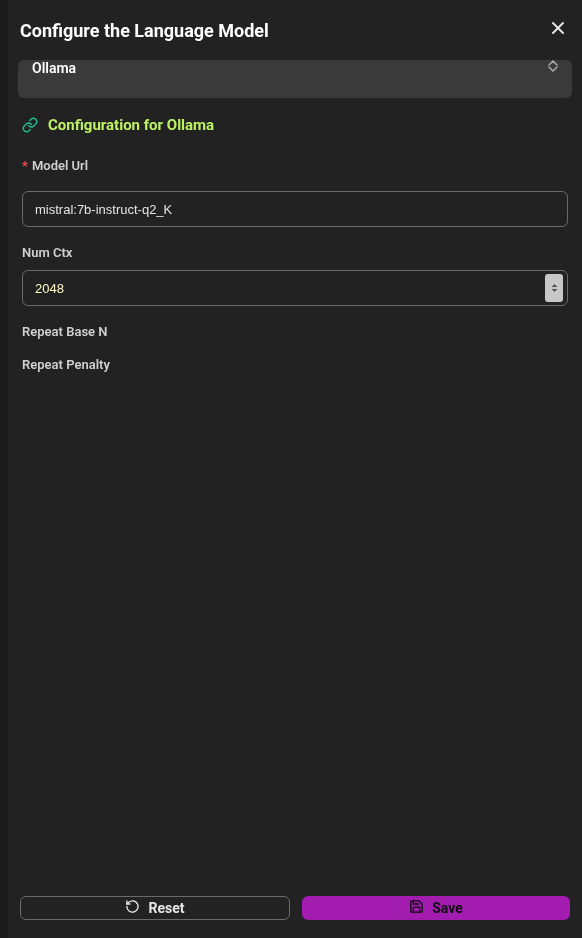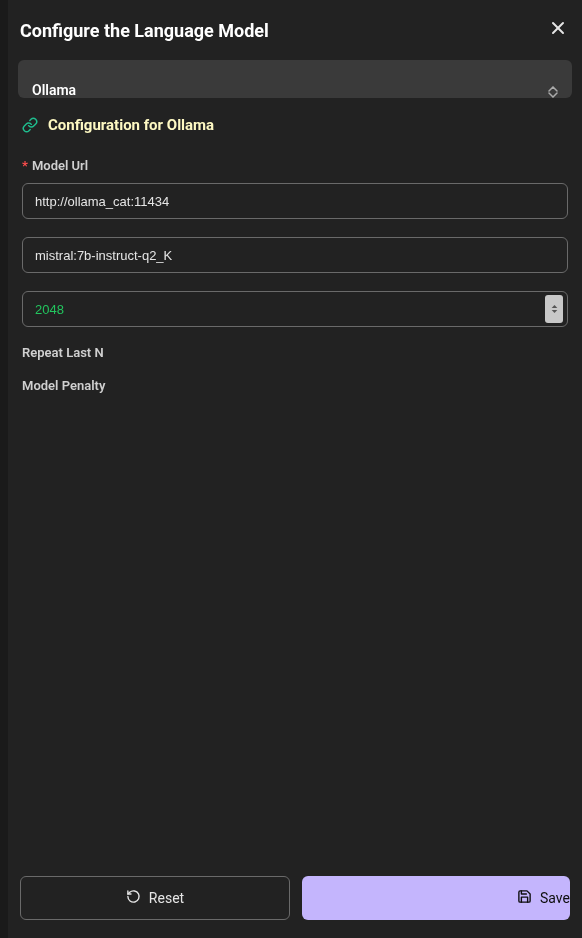--- a/index.html
+++ b/index.html
@@ -57,21 +57,21 @@
     }
     .close-btn svg {
       width: 16px;
       height: 16px;
     }
     .dropdown {
       background: #3a3a3a;
       border-radius: 6px;
       height: 38px;
       display: flex;
-      align-items: flex-end;
+      align-items: flex-start;
       justify-content: space-between;
       padding: 0 14px;
       cursor: pointer;
       margin-bottom: 18px;
     }
     .dropdown-label {
       font-size: 14px;
       font-weight: 600;
       color: #ffffff;
     }
@@ -93,21 +93,21 @@
       display: flex;
       align-items: center;
     }
     .link-icon svg {
       width: 16px;
       height: 16px;
     }
     .section-title {
       font-size: 15px;
       font-weight: 700;
-      color: #fef9c3;
+      color: #bef264;
     }
     .form-area {
       flex: 1;
       overflow-y: auto;
       padding: 0 4px;
     }
     .field {
       margin-bottom: 18px;
     }
     .field-label {
@@ -139,21 +139,21 @@
       align-items: center;
       padding: 0;
     }
     .num-input {
       flex: 1;
       background: transparent;
       border: none;
       outline: none;
       padding: 0 12px;
       font-size: 13px;
-      color: #22c55e;
+      color: #fef9c3;
       height: 100%;
     }
     .spinner {
       width: 18px;
       height: 28px;
       background: #c8c8c8;
       border-radius: 3px;
       margin-right: 4px;
       display: flex;
       flex-direction: column;
@@ -167,40 +167,39 @@
       fill: #555;
     }
     .footer {
       display: flex;
       gap: 12px;
       padding: 0 2px;
       margin-top: 8px;
     }
     .btn {
       flex: 1;
-      height: 44px;
+      height: 24px;
       border-radius: 6px;
       display: flex;
       align-items: center;
       justify-content: center;
       gap: 8px;
       font-size: 14px;
-      font-weight: 400;
+      font-weight: 700;
       cursor: pointer;
     }
     .btn-reset {
       background: transparent;
       border: 1px solid #6a6a6a;
       color: #e5e5e5;
     }
     .btn-save {
-      background: #c4b5fd;
+      background: #a21caf;
       border: none;
       color: #0e0e0e;
-      justify-content: flex-end;
     }
     .btn svg {
       width: 15px;
       height: 15px;
     }
   </style>
 </head>
 <body>
 
 <div class="sidebar-sliver"></div>
@@ -241,47 +240,47 @@
     <span class="section-title">Configuration for Ollama</span>
   </div>
 
   <div class="form-area">
 
     <div class="field">
       <div class="field-label">
         <span class="required">*</span>
         <span>Model Url</span>
       </div>
-      <input type="text" class="text-input" value="http://ollama_cat:11434" style="">
     </div>
 
     <div class="field">
       <input type="text" class="text-input" value="mistral:7b-instruct-q2_K" style="">
     </div>
 
     <div class="field">
+      <div class="field-label">Num Ctx</div>
       <div class="num-input-wrap">
         <input type="text" class="num-input" value="2048" style="">
         <div class="spinner">
           <svg viewBox="0 0 10 6">
               <path d="M1 5 L5 1 L9 5 Z"></path>
             </svg>
           <svg viewBox="0 0 10 6">
               <path d="M1 1 L5 5 L9 1 Z"></path>
             </svg>
         </div>
       </div>
     </div>
 
     <div class="field">
-      <div class="field-label">Repeat Last N</div>
-    </div>
-
-    <div class="field">
-      <div class="field-label">Model Penalty</div>
+      <div class="field-label">Repeat Base N</div>
+    </div>
+
+    <div class="field">
+      <div class="field-label">Repeat Penalty</div>
     </div>
 
 
   </div>
 
   <div class="footer">
     <div class="btn btn-reset">
       <span>
         <svg viewBox="0 0 24 24" fill="none" stroke="currentColor" stroke-width="2.2" stroke-linecap="round" stroke-linejoin="round">
           <path d="M3 12a9 9 0 1 0 3-6.7L3 8"></path>

